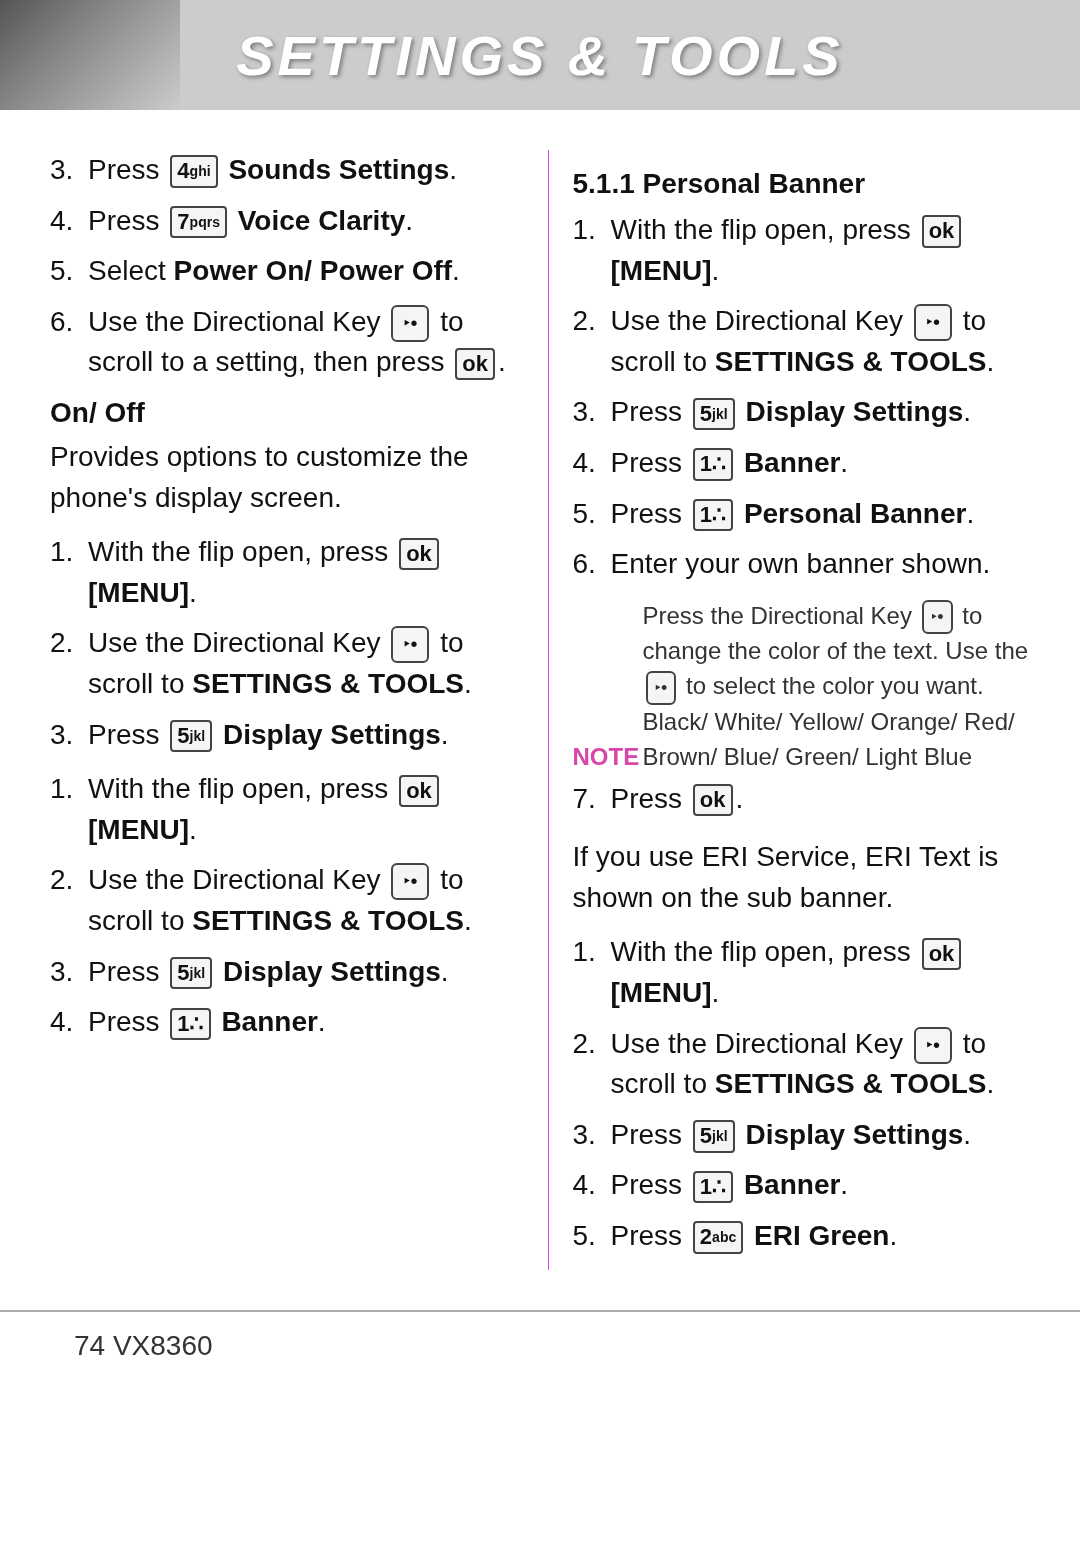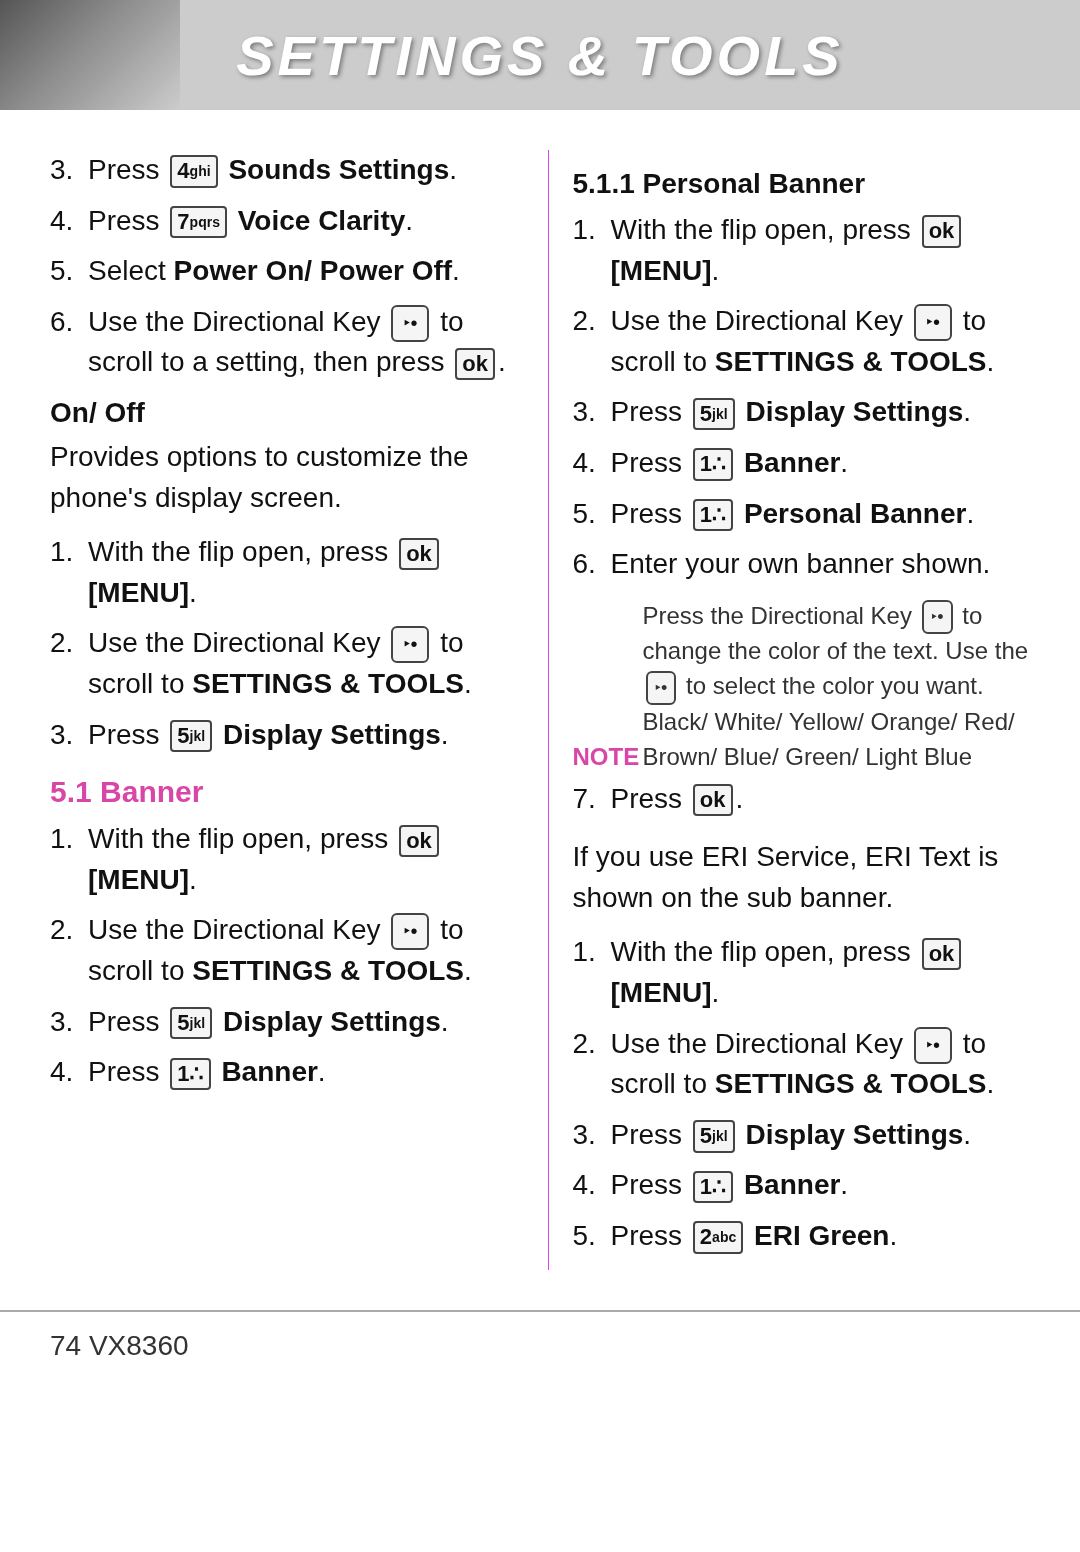--- a/index.html
+++ b/index.html
@@ -190,20 +190,21 @@
       border-top: 2px solid #aaa;
       padding: 18px 50px;
       display: flex;
       align-items: center;
       margin-top: auto;
     }
 
     .footer-text {
       font-size: 28px;
       color: #333;
+      margin-left: 24px;
     }
   </style>
 </head>
 <body>
 
 <div class="header">
   <div class="header-bg"></div>
   <span class="header-title">SETTINGS &amp; TOOLS</span>
 </div>
 
@@ -256,21 +257,20 @@
         </span>
       </li>
       <li class="step-item">
         <span class="step-num">3.</span>
         <span class="step-text">
           Press <span class="key-icon">5<sup style="font-size:14px">jkl</sup></span> <strong>Display Settings</strong>.
         </span>
       </li>
     </ul>
 
-    <div class="subsection-title">5.1 Banner</div>
 
     <ul class="step-list">
       <li class="step-item">
         <span class="step-num">1.</span>
         <span class="step-text">
           With the flip open, press <span class="key-icon">ok</span> <strong>[MENU]</strong>.
         </span>
       </li>
       <li class="step-item">
         <span class="step-num">2.</span>

